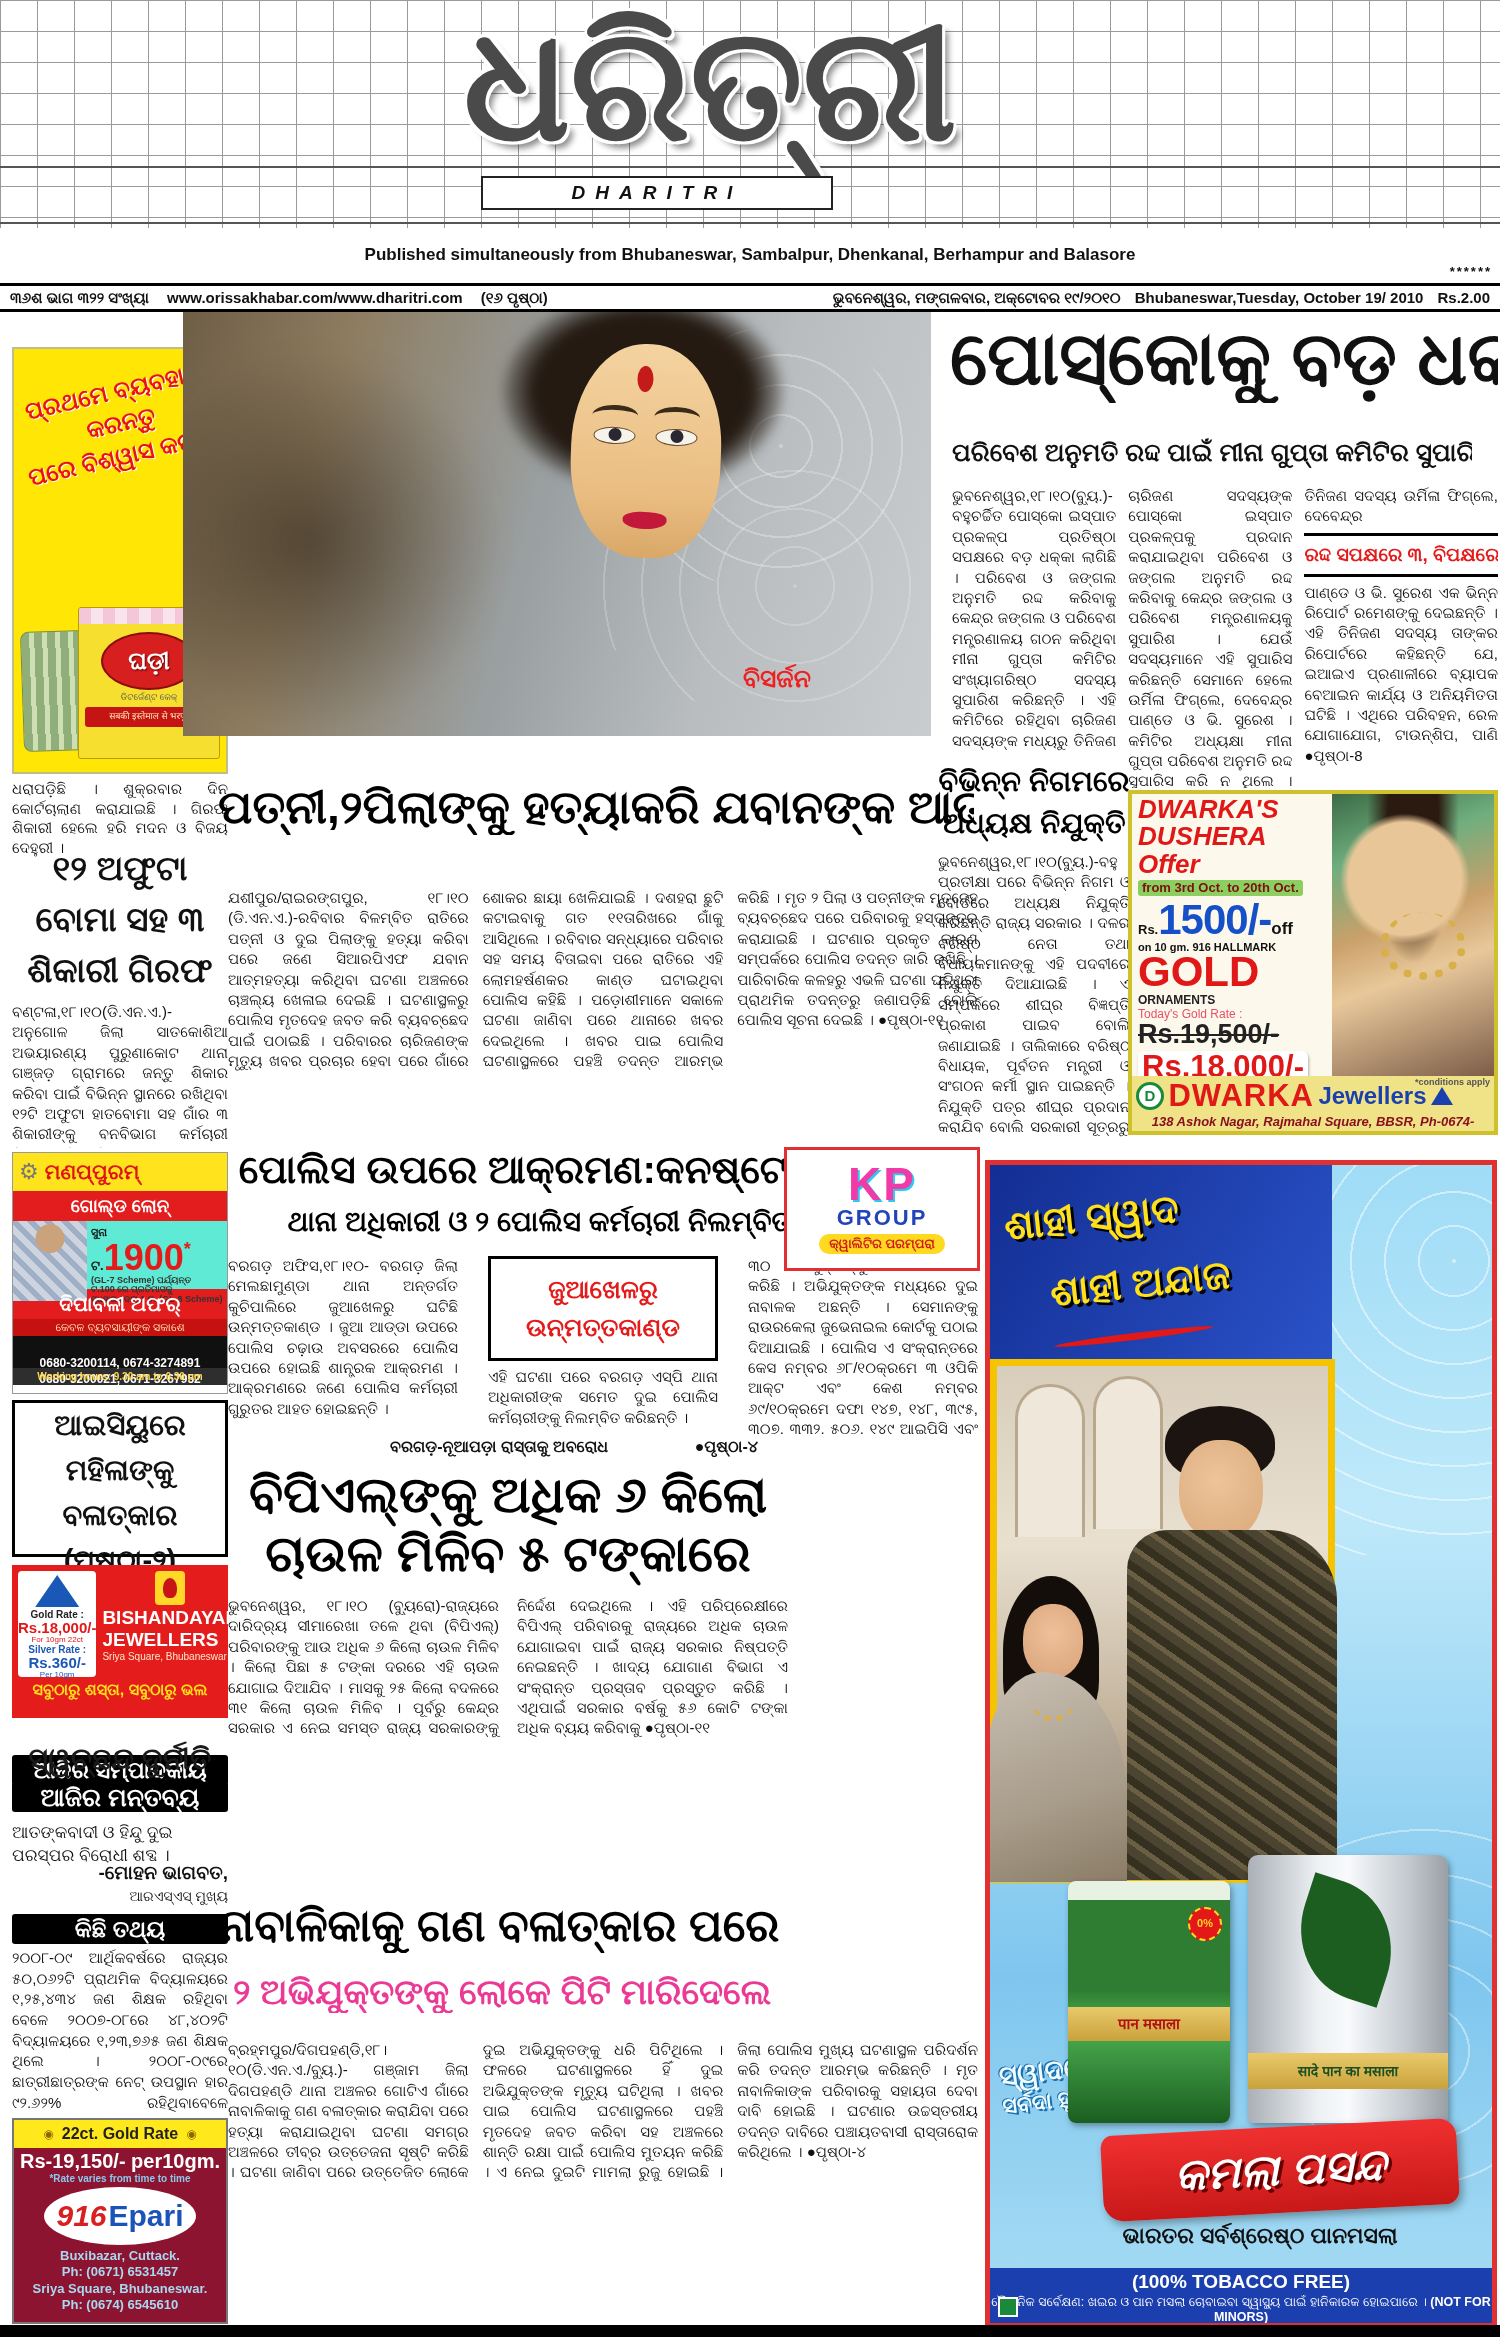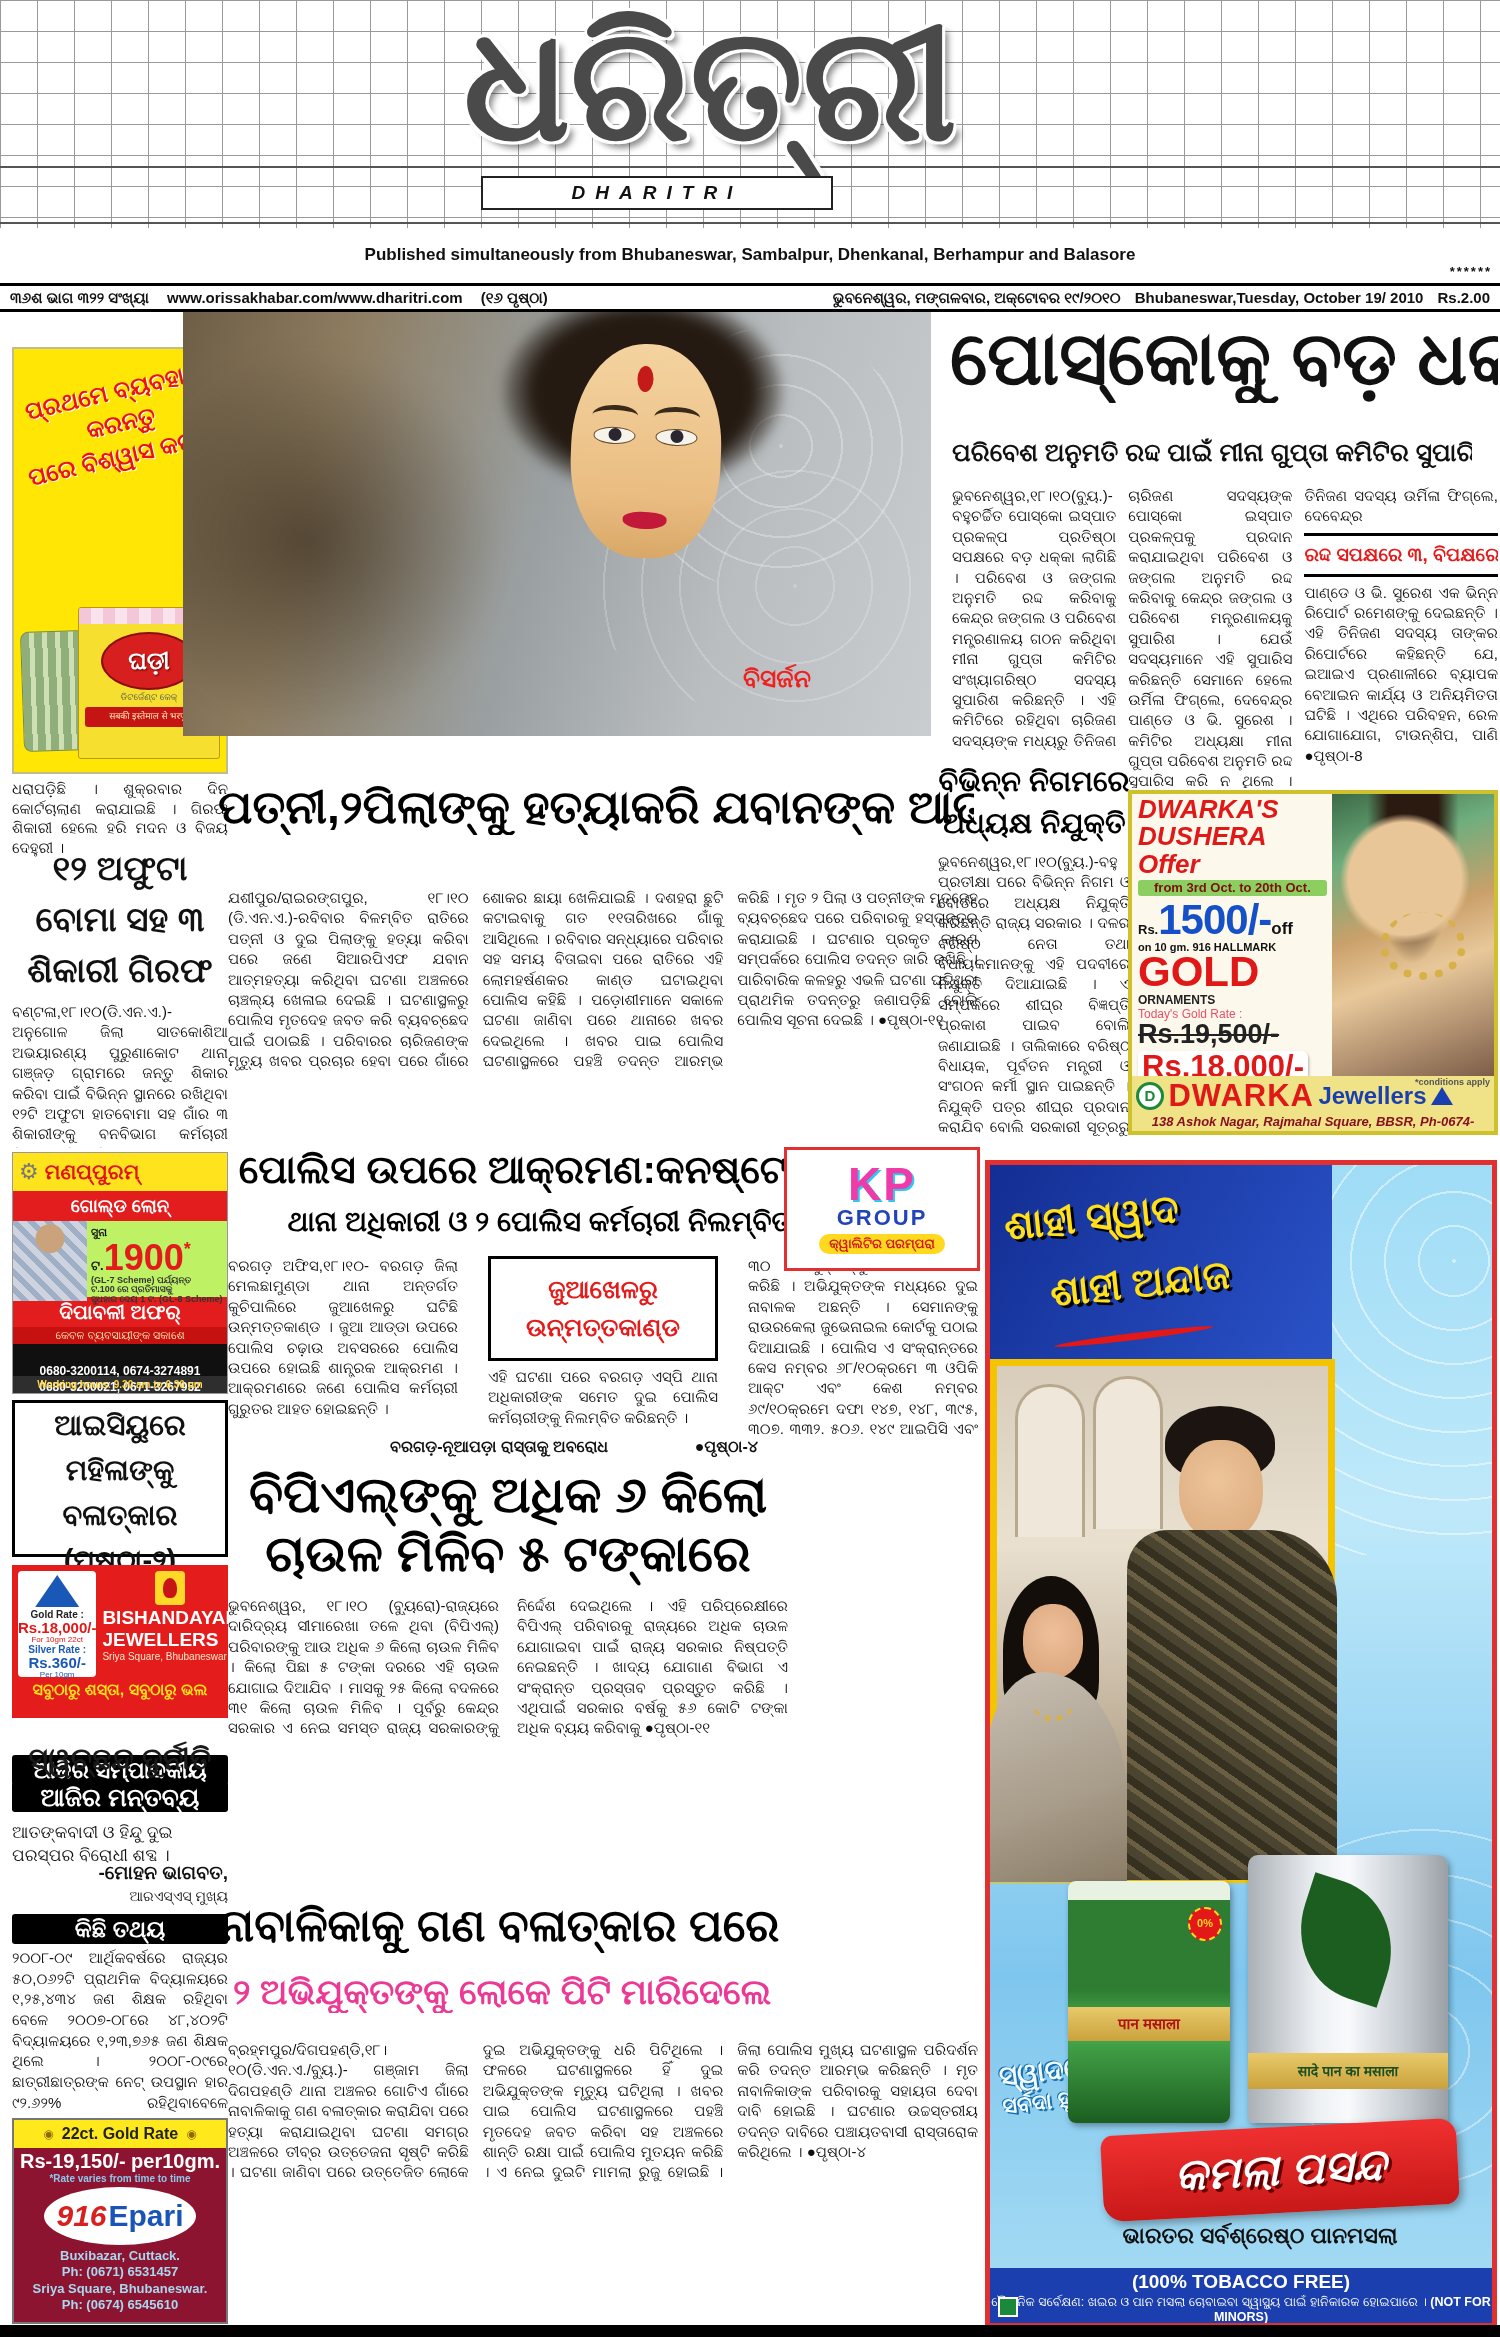--- a/index.html
+++ b/index.html
@@ -50,21 +50,21 @@
   .soap-strip{margin:4px 6px;background:#c41414;border-radius:3px;color:#ffe9b0;font-size:9px;text-align:center;padding:4px 2px;line-height:1.3}
   .stub{left:12px;top:779px;width:216px;height:60px;font-size:15px;line-height:1.3}
   .bomb-head{left:12px;top:843px;width:216px;text-align:center;font-size:34px;line-height:1.5;font-weight:bold}
   .bomb-body{left:12px;top:1002px;width:216px;height:146px;overflow:hidden}
 
   .manappuram{left:12px;top:1152px;width:216px;height:242px;border:1px solid #999;box-sizing:border-box;overflow:hidden}
   .mp-head{height:38px;background:#ffe31c;display:flex;align-items:center;gap:6px;padding:0 6px}
   .mp-gear{font-size:22px;color:#777}
   .mp-name{color:#e01414;font-size:21px;font-weight:900}
   .mp-band{height:30px;background:#e31d1d;color:#fff;font-size:18px;font-weight:bold;text-align:center;line-height:30px}
-  .mp-body{height:76px;background:#bef264;display:flex}
+  .mp-body{height:68px;background:#5eead4;display:flex}
   .mp-man{width:74px;height:80px;background:
      radial-gradient(circle at 50% 22%,#caa27b 0 14px,transparent 15px),
      repeating-linear-gradient(45deg,#cdd4e0 0 6px,#9fb0c6 6px 12px)}
   .mp-txt{flex:1;padding:2px 4px;line-height:1.05}
   .mp-suna{font-size:11px;font-weight:bold}
   .mp-price{color:#e31b1b;font-size:36px;font-weight:900;line-height:1}
   .mp-tiny{font-size:9px;font-weight:bold;color:#333}
   .mp-offer{height:30px;background:#e31d1d;color:#fff;font-size:20px;font-weight:900;text-align:center;line-height:30px}
   .mp-offer-sub{height:17px;background:#c61111;color:#ffe9b0;font-size:11px;text-align:center;line-height:17px}
   .mp-phones{height:32px;background:#101010;color:#fff;font-size:12px;font-weight:bold;text-align:center;line-height:1.3;padding-top:20px;box-sizing:border-box}
@@ -158,21 +158,21 @@
   .pc-c{width:198px;height:302px;overflow:hidden}
   .red-box{border-top:3px solid #000;border-bottom:3px solid #000;color:#e31b1b;font-size:19px;font-weight:900;
     text-align:center;padding:6px 0;margin:6px 0;white-space:nowrap;overflow:hidden}
   .nigam-head{left:938px;top:760px;width:192px;text-align:center;font-size:29px;font-weight:bold;line-height:1.45}
   .nigam-body{left:938px;top:852px;width:192px;height:286px;overflow:hidden}
 
   .dwarka{left:1128px;top:790px;width:370px;height:345px;border:4px solid #cfc12c;box-sizing:border-box;
     background:#fdf8ec;overflow:hidden}
   .dw-left{position:absolute;left:6px;top:2px;width:195px;line-height:1.05}
   .dw-t1,.dw-t2{color:#e01818;font-size:26px;font-weight:900;font-style:italic;line-height:1.05}
-  .dw-dates{display:inline-block;background:#8ccf60;color:#7a1010;font-size:13px;font-weight:bold;padding:1px 16px;border-radius:3px;margin:2px 0}
+  .dw-dates{display:inline-block;background:#8ccf60;color:#7a1010;font-size:13px;font-weight:bold;padding:1px 4px;border-radius:3px;margin:2px 0}
   .dw-rs{font-size:13px;font-weight:bold}
   .dw-price{color:#1550c8;font-size:42px;font-weight:900;letter-spacing:-1px}
   .dw-off{font-size:17px;font-weight:900;color:#111}
   .dw-on10{font-size:11px;font-weight:bold}
   .dw-gold{color:#e01818;font-size:42px;font-weight:900;line-height:.9;display:inline-block}
   .dw-orn{font-size:12px;font-weight:900;color:#222}
   .dw-today{color:#e8506a;font-size:12px;font-weight:400}
   .dw-old{font-size:27px;font-weight:900;text-decoration:line-through;color:#222}
   .dw-new{display:inline-block;background:#fff;border-radius:6px;color:#e01818;font-size:31px;font-weight:900;padding:0 4px;box-shadow:1px 2px 3px rgba(0,0,0,.3)}
   .dw-mk{color:#ffe000;font-size:18px;font-weight:900;text-shadow:1px 1px 0 #333,-1px -1px 0 #333,1px -1px 0 #333,-1px 1px 0 #333}

